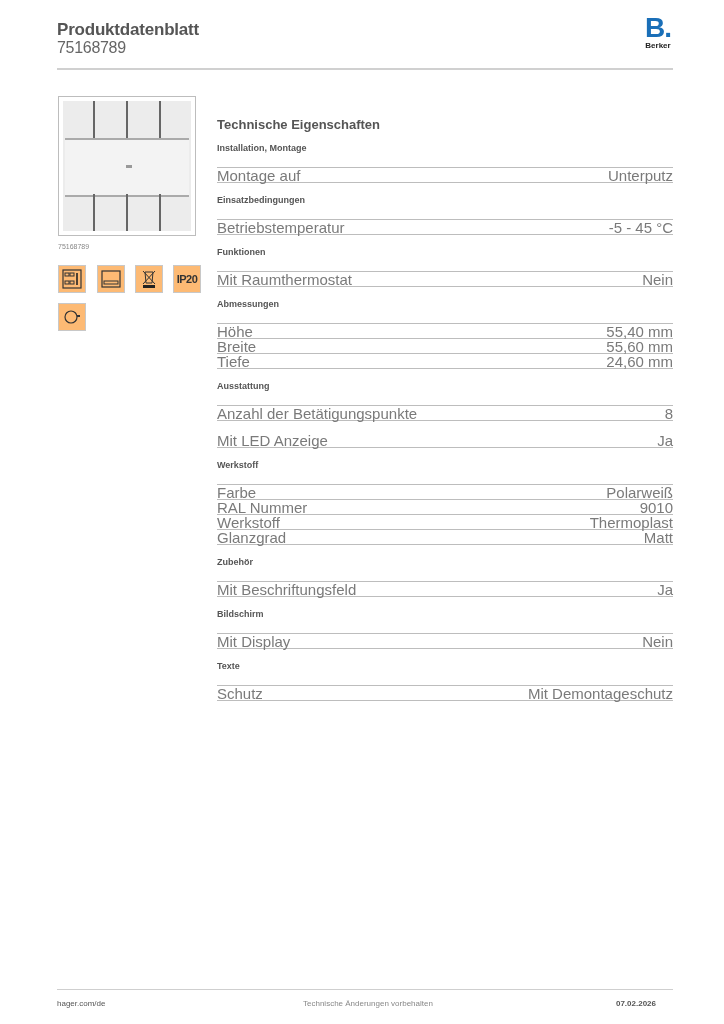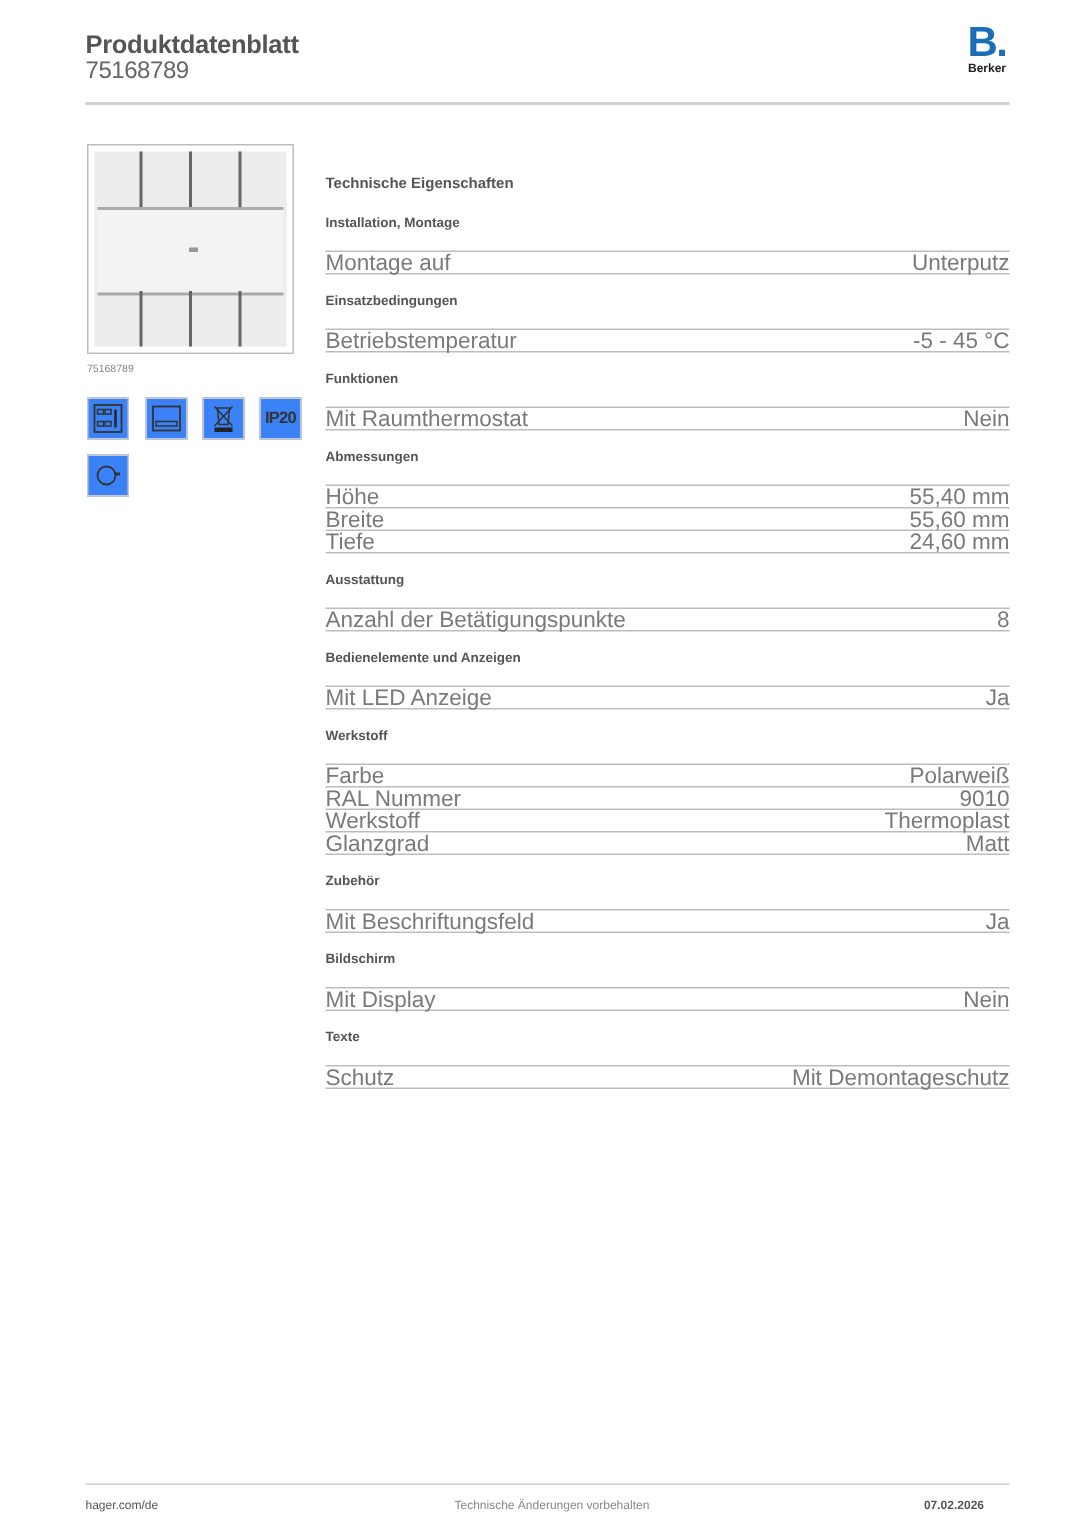--- a/index.html
+++ b/index.html
@@ -27,28 +27,28 @@
   .pi-inner { position: absolute; left: 4px; top: 4px; right: 4px; bottom: 4px; background: #ececec; }
   .pi-vline { position: absolute; width: 2px; background: #666; }
   .pi-band {
     position: absolute; left: 2px; right: 2px; top: 37px; height: 55px;
     background: #f3f3f3; border-top: 2px solid #aaa; border-bottom: 2px solid #aaa;
   }
   .pi-led { position: absolute; left: 61px; top: 25px; width: 6px; height: 3px; background: #999; }
   .image-caption { position: absolute; left: 58px; top: 243px; font-size: 7px; color: #888; }
 
   .icon-box {
-    position: absolute; width: 26px; height: 26px; border: 1px solid #c8c8c8; background: #3b82f6;
+    position: absolute; width: 26px; height: 26px; border: 1px solid #c8c8c8; background: #fdba74;
     display: flex; align-items: center; justify-content: center;
   }
   .ip-text { font-size: 11px; font-weight: bold; color: #333; letter-spacing: -0.5px; }
 
   .content { position: absolute; left: 217px; top: 94px; width: 456px; }
   .product-name { font-size: 9px; font-weight: bold; color: #555; height: 14px; }
-  .section-heading { font-size: 10px; font-weight: bold; color: #555; margin-top: 23px; height: 14px; }
+  .section-heading { font-size: 13px; font-weight: bold; color: #555; margin-top: 23px; height: 14px; }
   .group { margin-top: 12px; }
   .group-title {
     font-size: 9px; font-weight: bold; color: #555; height: 12px;
     border-bottom: 1px solid #bdbdbd; padding-bottom: 12px;
   }
   .row {
     display: flex; justify-content: space-between; font-size: 15px; color: #7a7a7a;
     height: 13px; line-height: 13px; border-bottom: 1px solid #bdbdbd; padding-top: 1px;
   }
   .footer-rule { position: absolute; left: 57px; top: 989px; width: 616px; height: 1px; background: #cfcfcf; }
@@ -157,21 +157,20 @@
       </div>
   </div>
   <div class="group">
     <div class="group-title">Ausstattung</div>
     <div class="row">
         <span>Anzahl der Betätigungspunkte</span>
         <span>8</span>
       </div>
   </div>
   <div class="group">
-    <div class="group-title">Bedienelemente und Anzeigen</div>
     <div class="row">
         <span>Mit LED Anzeige</span>
         <span>Ja</span>
       </div>
   </div>
   <div class="group">
     <div class="group-title">Werkstoff</div>
     <div class="row">
         <span>Farbe</span>
         <span>Polarweiß</span>

